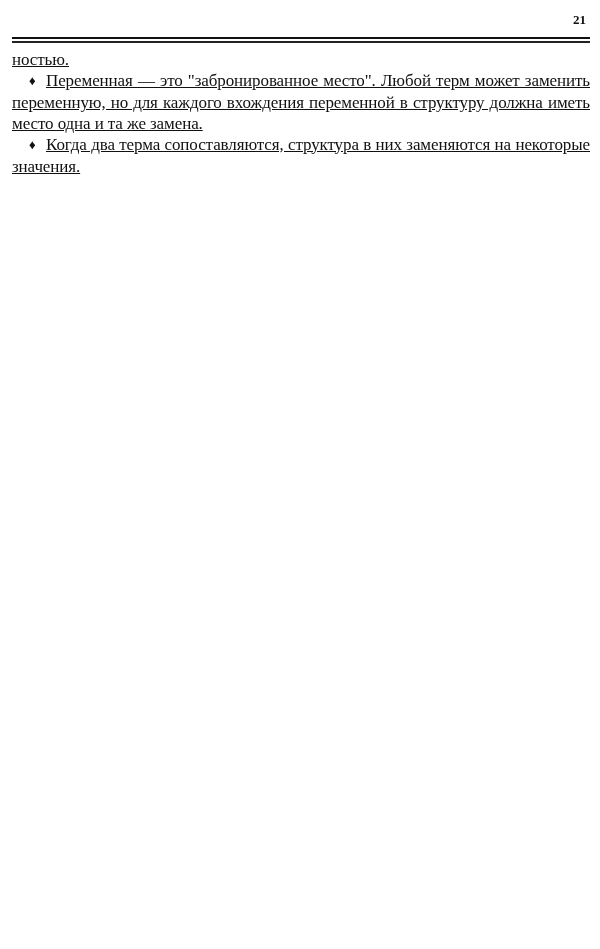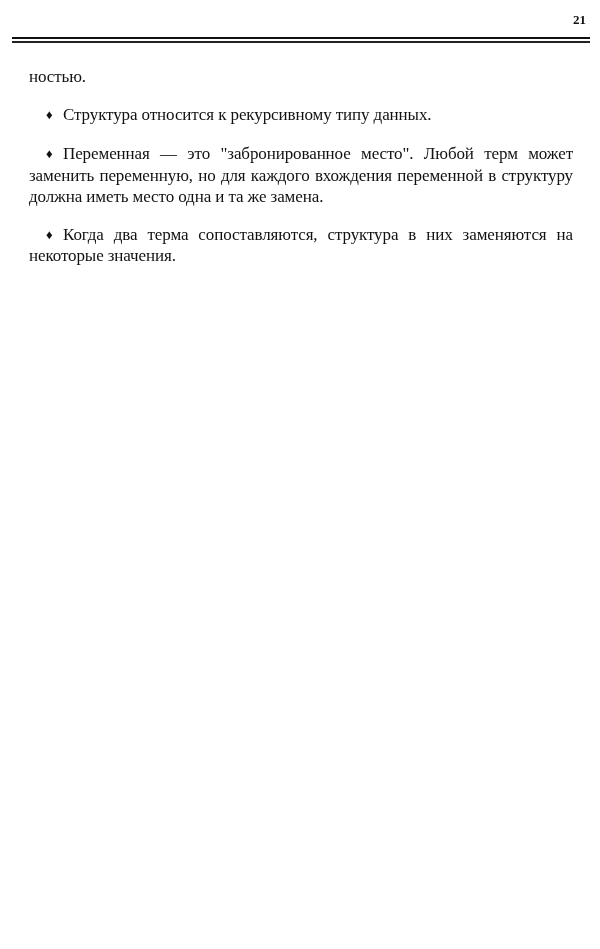--- a/index.html
+++ b/index.html
@@ -45,21 +45,22 @@
       position: absolute;
       left: 12px;
       top: 50px;
       width: 578px;
       font-size: 17px;
       line-height: 20.9px;
       text-align: justify;
       letter-spacing: -0.1px;
     }
     .content p {
-      margin: 17px;
+      margin: 0;
+      text-decoration: underline;
     }
     .content p.item {
       text-indent: 17px;
     }
     .bullet {
       font-size: 13px;
       display: inline-block;
       width: 17px;
       text-indent: 0;
       position: relative;
@@ -75,23 +76,20 @@
   <div class="line1"></div>
   <div class="line2"></div>
 </div>
 
 <div class="content">
   <p>ностью.</p>
 
 
 
 
-  <p class="item">
-    <span class="bullet">♦</span><span>Структура относится к рекурсивному типу данных.</span>
-  </p>
 
   <p class="item">
     <span class="bullet">♦</span><span>Переменная — это "забронированное место". Любой терм может заменить переменную, но для каждого вхождения переменной в структуру должна иметь место одна и та же замена.</span>
   </p>
 
   <p class="item">
     <span class="bullet">♦</span><span>Когда два терма сопоставляются, структура в них заменяются на некоторые значения.</span>
   </p>
 </div>
 

